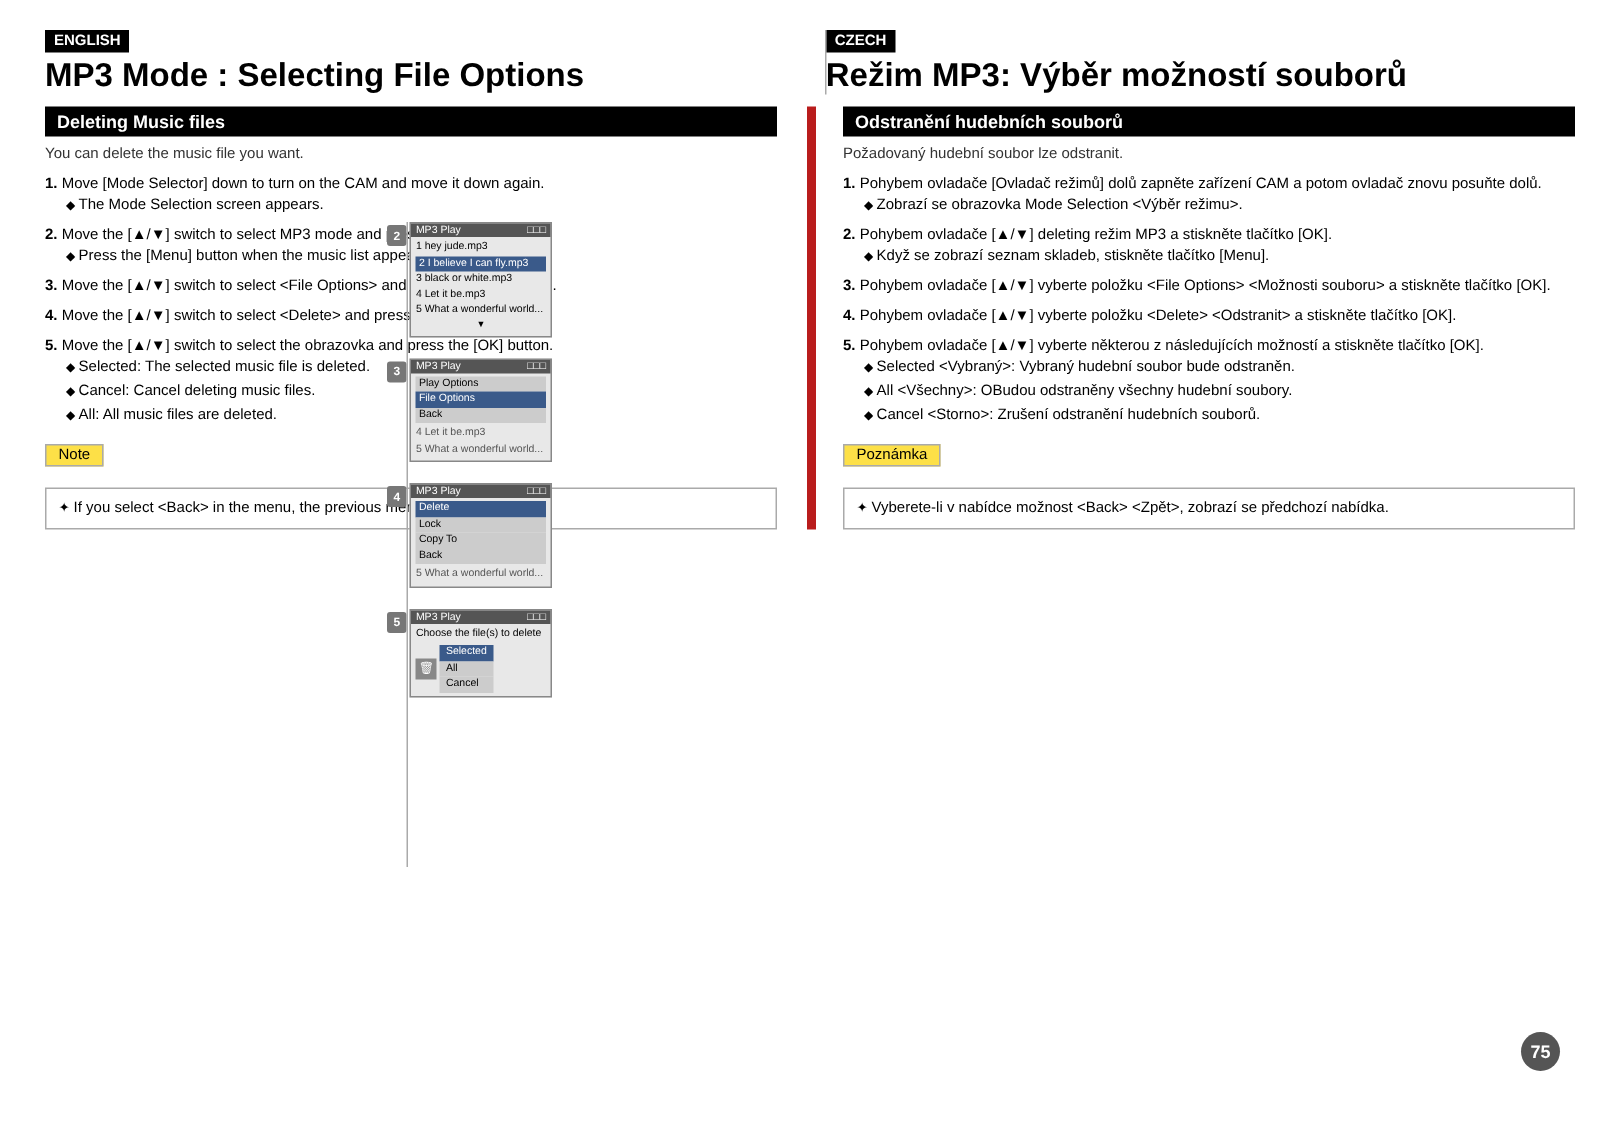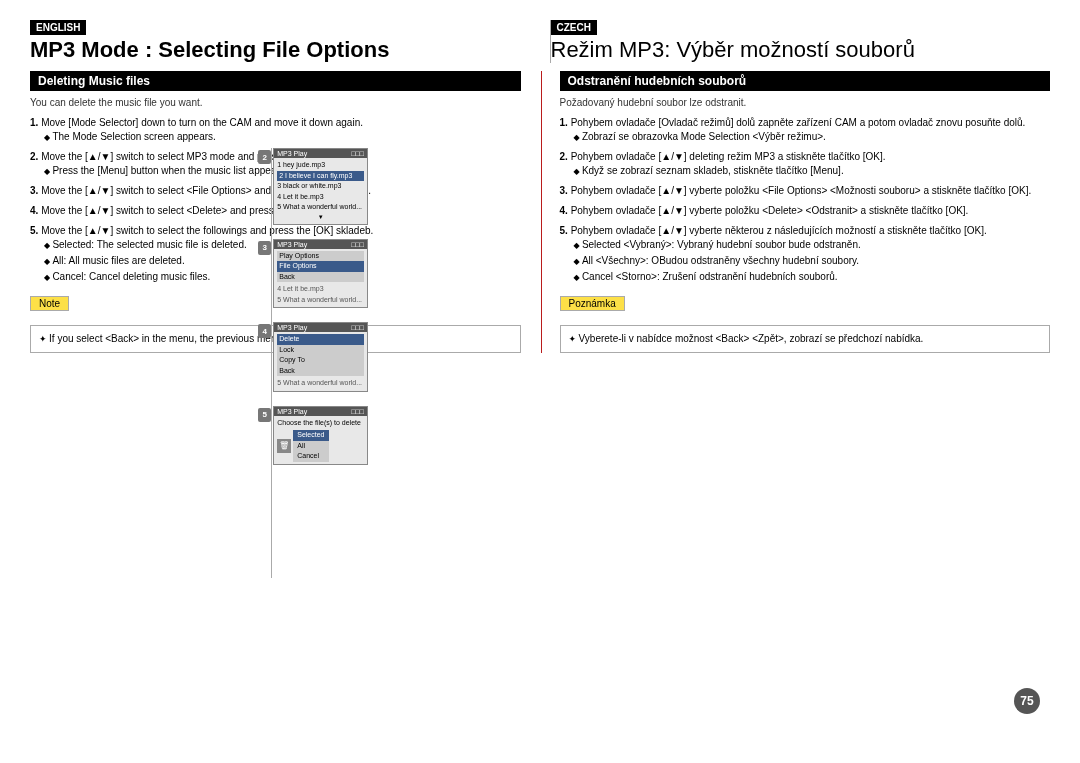--- a/index.html
+++ b/index.html
@@ -29,34 +29,34 @@
     .lang-badge.english { background: #000; }
     .lang-badge.czech { background: #000; }
     .main-title-english {
       font-size: 22px;
       font-weight: bold;
       color: #000;
       flex: 1;
     }
     .main-title-czech {
       font-size: 22px;
-      font-weight: normal;
+      font-weight: bold;
       color: #000;
       flex: 1;
       text-align: left;
     }
     .two-col {
       display: flex;
       gap: 0;
       width: 100%;
     }
     .col-left {
       flex: 1;
       padding-right: 20px;
-      border-right: 1px solid #b91c1c;
+      border-right: 6px solid #b91c1c;
     }
     .col-right {
       flex: 1;
       padding-left: 18px;
     }
     .section-header {
       background: #000;
       color: #fff;
       font-weight: bold;
       font-size: 12px;
@@ -207,24 +207,24 @@
 
       <div class="step">
         <span class="step-num">3. </span><span>Move the [▲/▼] switch to select &lt;File Options&gt; and press the [OK] button.</span>
       </div>
 
       <div class="step">
         <span class="step-num">4. </span><span>Move the [▲/▼] switch to select &lt;Delete&gt; and press the [OK] button.</span>
       </div>
 
       <div class="step">
-        <span class="step-num">5. </span><span>Move the [▲/▼] switch to select the followings and press the [OK] skladeb.</span>
+        <span class="step-num">5. </span><span>Move the [▲/▼] switch to select the obrazovka and press the [OK] button.</span>
         <div class="step-bullet">Selected: The selected music file is deleted.</div>
+        <div class="step-bullet">Cancel: Cancel deleting music files.</div>
         <div class="step-bullet">All: All music files are deleted.</div>
-        <div class="step-bullet">Cancel: Cancel deleting music files.</div>
       </div>
 
       <div style="margin-top:12px;">
         <div class="note-label">Note</div>
         <div class="note-box">
           <div class="note-text">If you select &lt;Back&gt; in the menu, the previous menu appears.</div>
         </div>
       </div>
     </div>
 

